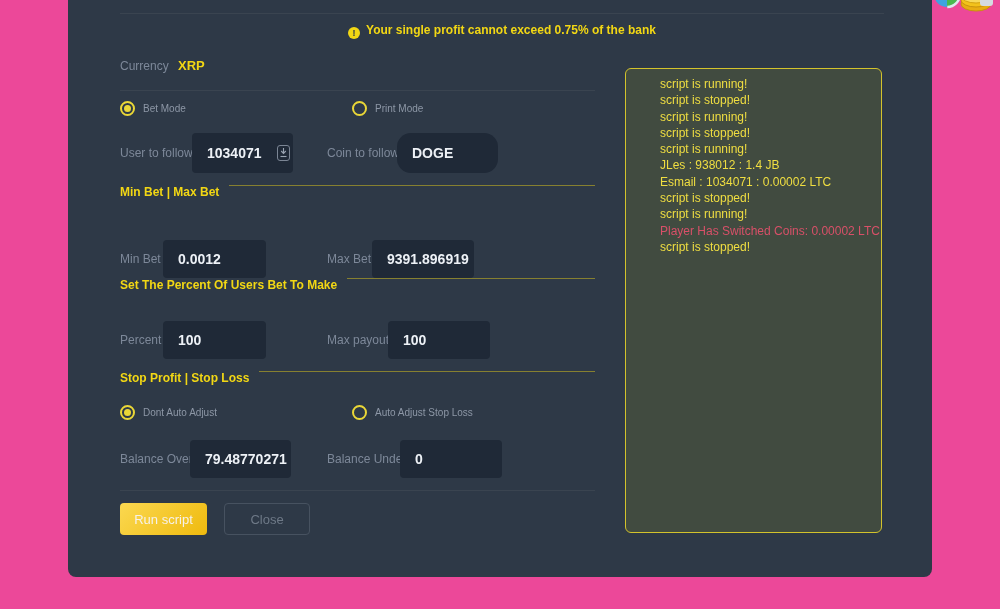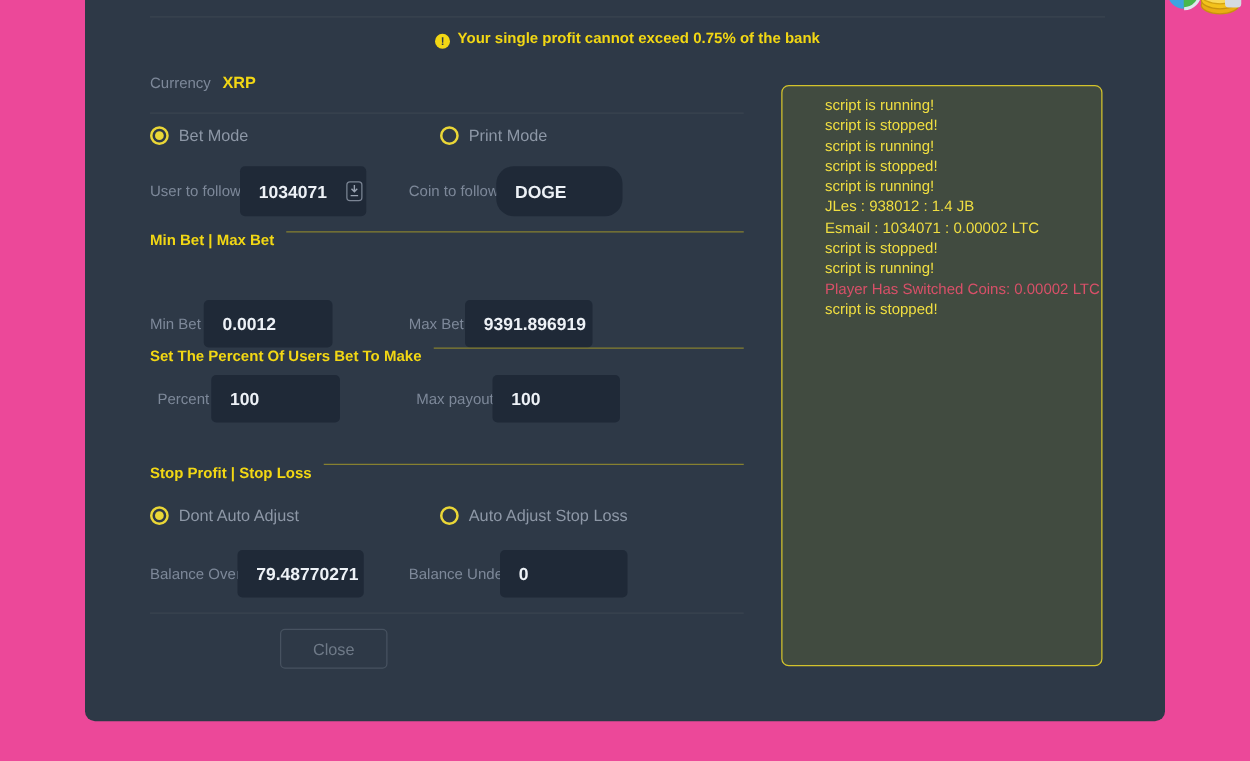--- a/index.html
+++ b/index.html
@@ -43,25 +43,25 @@
 
   .radio-row { top:127px; height:16px; }
   .radio-row2 { top:431px; height:16px; }
   .radio-opt { position:absolute; display:flex; align-items:center; cursor:pointer; }
   .radio-circle {
     width:15px; height:15px; border-radius:50%; border:2px solid #ead737;
     display:flex; align-items:center; justify-content:center; flex:none;
   }
   .radio-dot { width:7px; height:7px; border-radius:50%; background:#ead737; display:none; }
   .radio-opt.checked .radio-dot { display:block; }
-  .radio-label { margin-left:8px; font-size:13px; color:#8d97a6; }
+  .radio-label { margin-left:8px; font-size:10px; color:#8d97a6; }
   .follow-row { top:159px; height:40px; }
   .follow-row .flabel { line-height:40px; }
   .minmax-row { top:266px; height:38px; }
-  .percent-row { top:326px; height:38px;margin-left:6px; }
+  .percent-row { top:347px; height:38px; }
   .balance-row { top:466px; height:38px; }
 
   .tinput {
     position:absolute; top:0; height:38px; background:#1f2937; border:none;
     border-radius:4px; color:#edf1f6; font-size:14px; font-weight:bold;
     padding:0 4px 0 15px; font-family:"Liberation Sans", sans-serif; outline:none;
   }
   .follow-row .tinput { height:40px; }
   .col2-label { left:259px; }
 
@@ -210,20 +210,21 @@
     <div class="row balance-row">
       <span class="flabel" style="left:52px">Balance Over</span>
       <input class="tinput" style="left: 122px; width: 101px;" value="79.48770271">
       <span class="flabel col2-label">Balance Under</span>
       <input class="tinput" style="left: 332px; width: 102px;" value="0">
     </div>
 
     <div class="hdivider divider-buttons"></div>
 
     <div class="row btn-row">
+      <button class="btn btn-run">Run script</button>
       <button class="btn btn-close">Close</button>
     </div>
 
     <div class="log-panel" id="log-panel">
         <div class="log-line">script is running!</div>
         <div class="log-line">script is stopped!</div>
         <div class="log-line">script is running!</div>
         <div class="log-line">script is stopped!</div>
         <div class="log-line">script is running!</div>
         <div class="log-line">JLes : 938012 : 1.4 JB</div>

